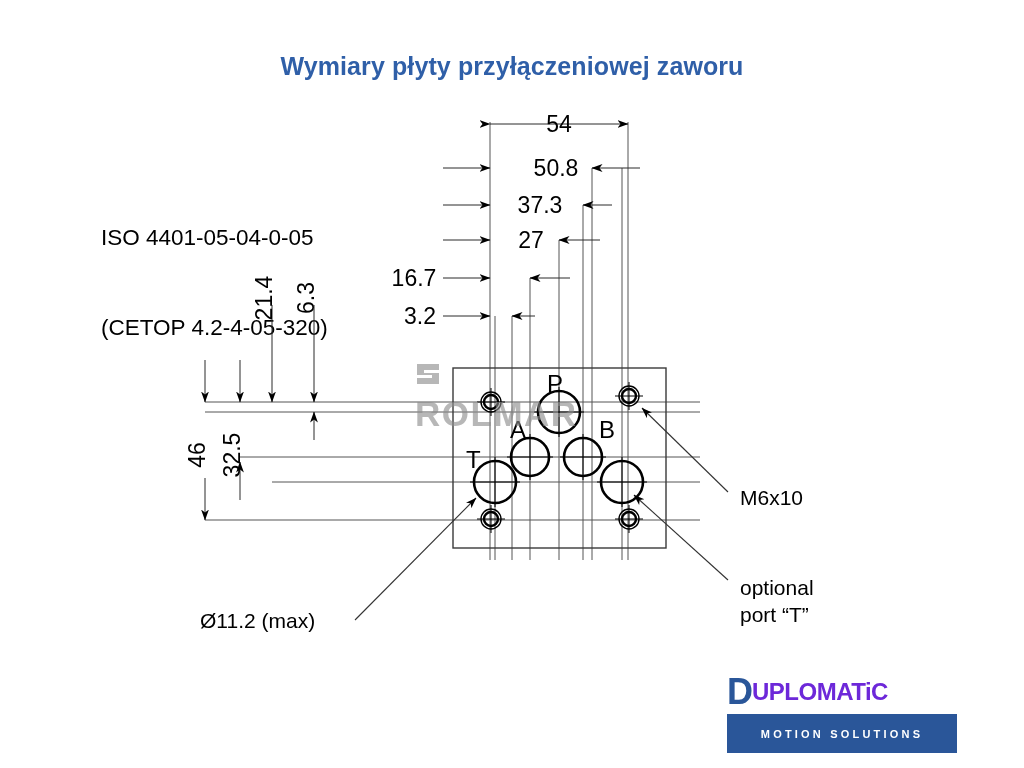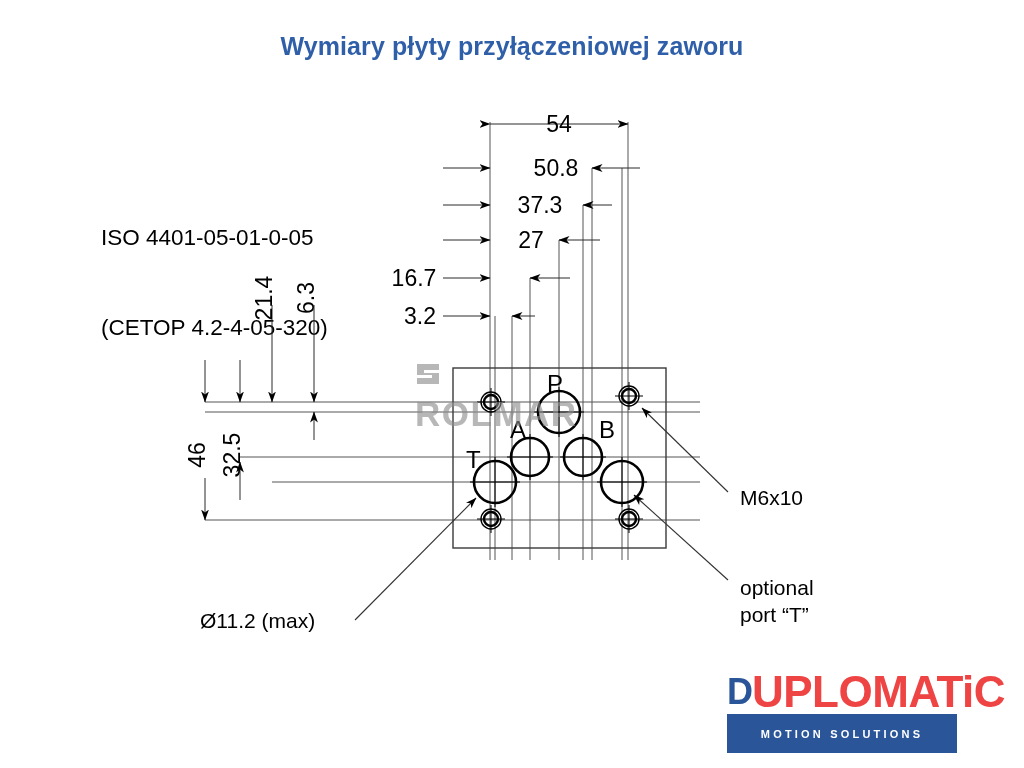--- a/index.html
+++ b/index.html
@@ -9,21 +9,21 @@
   }
   body {
     width: 1024px;
     height: 768px;
     position: relative;
     overflow: hidden;
     font-family: "Liberation Sans", sans-serif;
   }
   #page-title {
     position: absolute;
-    top: 32px;
+    top: 52px;
     left: 0;
     width: 1024px;
     text-align: center;
     color: #2f5fa8;
     font-size: 25px;
     font-weight: bold;
     letter-spacing: 0.1px;
   }
   #iso-spec {
     position: absolute;
@@ -88,23 +88,23 @@
     height: 38px;
   }
   #logo-d {
     font-size: 36px;
     font-weight: bold;
     color: #2a5699;
     letter-spacing: -1px;
     line-height: 1;
   }
   #logo-rest {
-    font-size: 44px;
-    font-weight: bold;
-    color: #ef4444;
+    font-size: 24px;
+    font-weight: bold;
+    color: #6d28d9;
     letter-spacing: -0.5px;
     line-height: 1;
   }
   #logo-bar {
     margin-top: 3px;
     background: #2a5699;
     height: 39px;
     display: flex;
     align-items: center;
     justify-content: center;
@@ -115,21 +115,21 @@
     font-weight: bold;
     letter-spacing: 3.2px;
   }
 </style>
 </head>
 <body>
 
 <div id="page-title">Wymiary płyty przyłączeniowej zaworu</div>
 
 <div id="iso-spec">
-  <div>ISO 4401-05-01-0-05</div>
+  <div>ISO 4401-05-04-0-05</div>
   <div>(CETOP 4.2-4-05-320)</div>
 </div>
 
 <svg id="drawing" width="1024" height="768">
   <defs>
     <marker id="ah" markerWidth="11" markerHeight="9" refX="10.5" refY="4.5" orient="auto" markerUnits="userSpaceOnUse">
       <path d="M0,0.6 L11,4.5 L0,8.4 L3,4.5 Z" class="arrowfill"></path>
     </marker>
   </defs>
 

